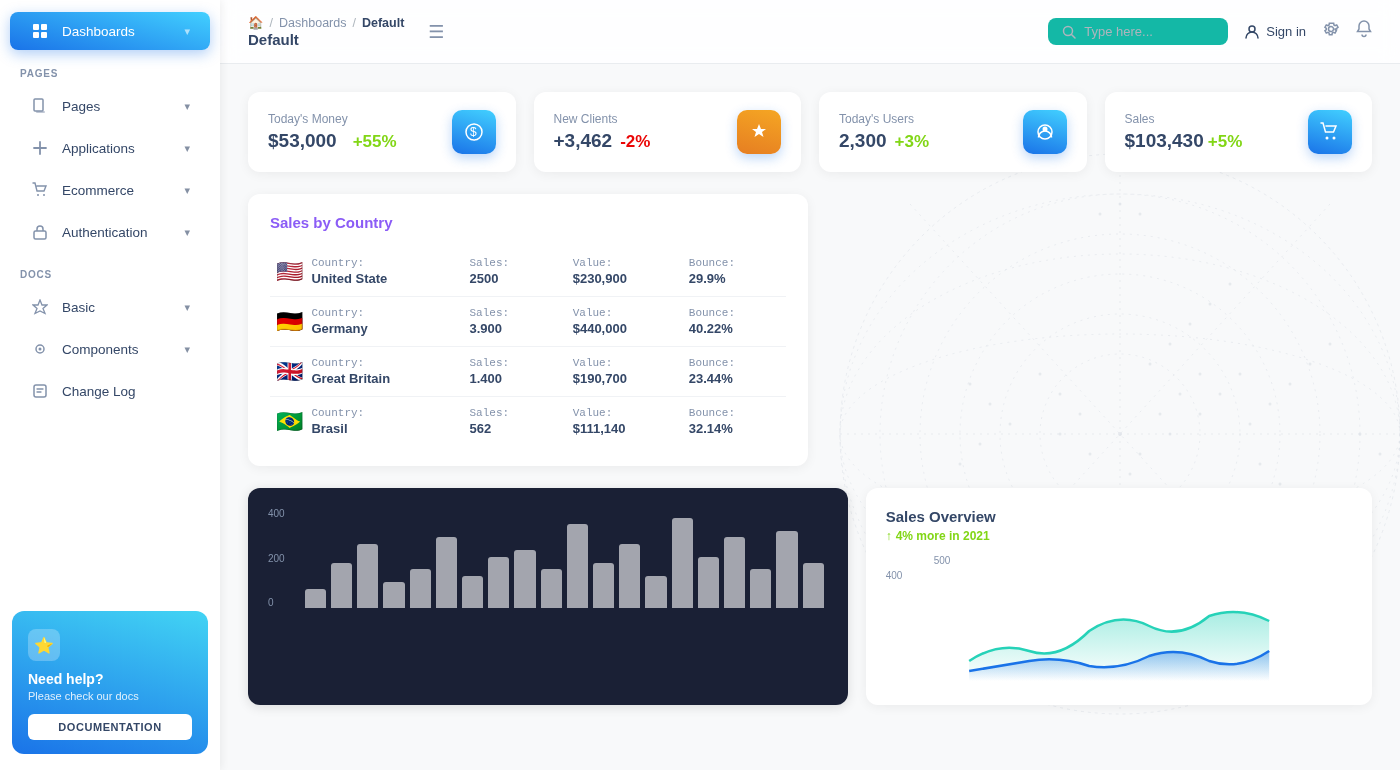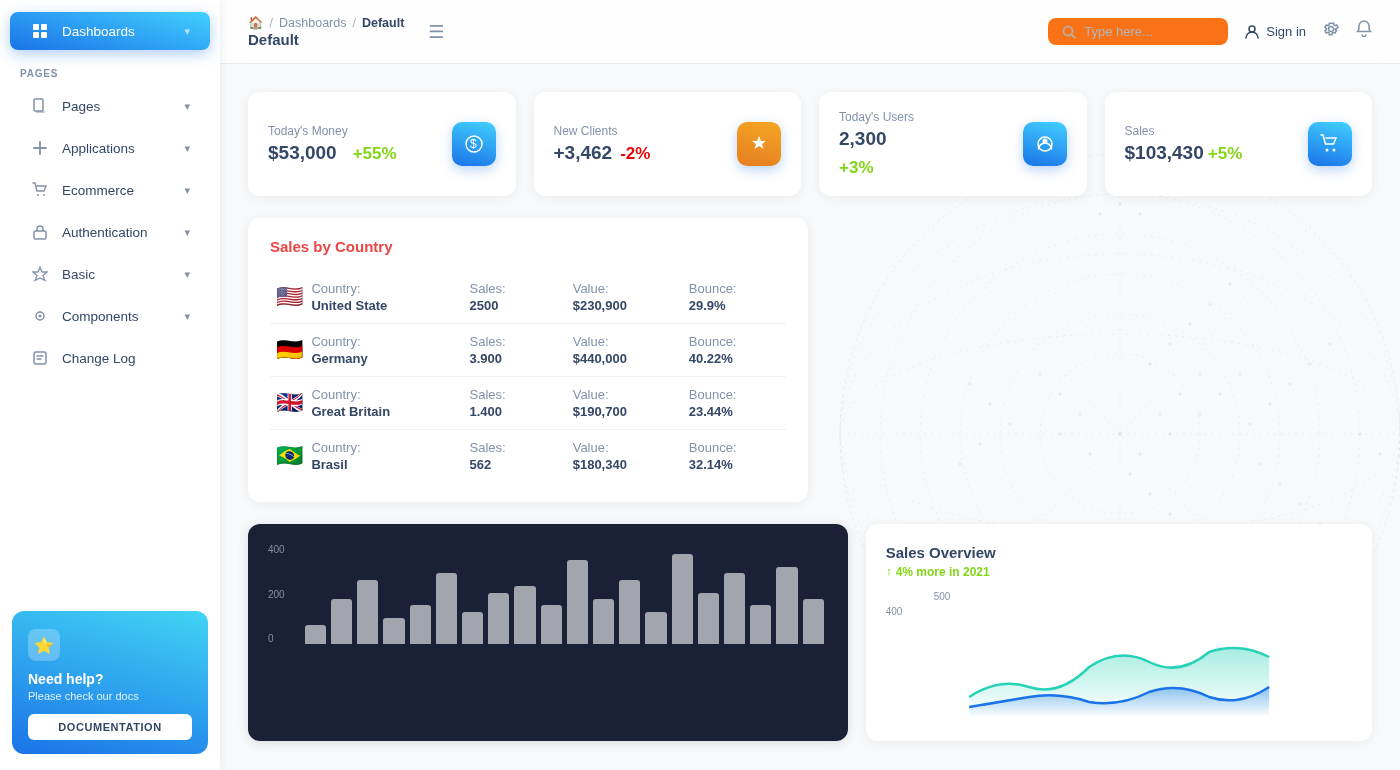--- a/index.html
+++ b/index.html
@@ -82,21 +82,21 @@
     }
     .breadcrumb { display: flex; align-items: center; gap: 6px; font-size: 12.5px; color: #8392ab; }
     .breadcrumb .sep { color: #adb5bd; }
     .breadcrumb .current { color: #344767; font-weight: 600; }
     .topbar-title { font-size: 15px; font-weight: 700; color: #344767; }
     .topbar-breadcrumb-group { display: flex; flex-direction: column; gap: 1px; }
     .hamburger { font-size: 18px; color: #8392ab; cursor: pointer; padding: 4px 8px; }
     .topbar-spacer { flex: 1; }
     .topbar-search {
       display: flex; align-items: center; gap: 8px;
-      background: #f97316; border-radius: 8px; padding: 6px 14px;
+      background: #14b8a6; border-radius: 8px; padding: 6px 14px;
       min-width: 180px;
     }
     .topbar-search input { border: none; background: transparent; font-size: 13px; color: #344767; outline: none; width: 130px; }
     .topbar-search input::placeholder { color: #adb5bd; }
     .topbar-actions { display: flex; align-items: center; gap: 16px; }
     .topbar-btn { display: flex; align-items: center; gap: 6px; font-size: 13px; color: #344767; cursor: pointer; }
     .topbar-icon { font-size: 17px; color: #8392ab; cursor: pointer; }
 
     
     .page-content { flex: 1; overflow-y: auto; padding: 28px 28px 20px; position: relative; }
@@ -134,31 +134,31 @@
     }
 
     
     .sales-country-section { position: relative; z-index: 2; }
     .section-card {
       background: #fff; border-radius: 12px;
       box-shadow: 0 2px 12px rgba(0,0,0,0.06);
       padding: 20px 22px;
       max-width: 560px;
     }
-    .section-title { font-size: 15px; font-weight: 700; color: #ef4444; margin-bottom: 16px; }
+    .section-title { font-size: 15px; font-weight: 700; color: #8b5cf6; margin-bottom: 16px; }
 
     .country-table { width: 100%; border-collapse: collapse; }
     .country-row { border-bottom: 1px solid #f0f2f5; }
     .country-row:last-child { border-bottom: none; }
     .country-row td { padding: 10px 6px; vertical-align: top; }
     .col-country { min-width: 150px; }
     .col-sales { min-width: 80px; }
     .col-value { min-width: 90px; }
     .col-bounce { min-width: 80px; }
-    .cell-label { font-size: 13px; color: #8392ab; font-weight: 500; margin-bottom: 2px; }
+    .cell-label { font-size: 11px; color: #8392ab; font-weight: 500; margin-bottom: 2px; font-family: Liberation Mono, monospace; }
     .cell-value { font-size: 13px; font-weight: 600; color: #344767; }
     .flag { font-size: 22px; margin-right: 8px; vertical-align: middle; }
     .country-name-cell { display: flex; align-items: center; }
 
     
     .bottom-row { display: flex; gap: 18px; margin-top: 22px; position: relative; z-index: 2; }
     .chart-card {
       background: #1a2035; border-radius: 12px; padding: 20px;
       flex: 1.2; min-height: 150px;
       box-shadow: 0 2px 12px rgba(0,0,0,0.12);
@@ -235,20 +235,21 @@
     <div class="sidebar-icon">
       <svg width="16" height="16" viewBox="0 0 16 16" fill="none">
           <rect x="2" y="7" width="12" height="8" rx="1.5" stroke="#8392ab" stroke-width="1.5"></rect>
           <path d="M5 7V5a3 3 0 016 0v2" stroke="#8392ab" stroke-width="1.5"></path>
         </svg>
     </div>
     <span>Authentication</span>
     <span class="chevron">▾</span>
   </div>
 
+  <div class="sidebar-section-label">DOCS</div>
 
   <div class="sidebar-item">
     <div class="sidebar-icon">
       <svg width="16" height="16" viewBox="0 0 16 16" fill="none">
           <path d="M8 1L10 6h5L11 9.5l2 5L8 12l-5 2.5 2-5L1 6h5z" stroke="#8392ab" stroke-width="1.3" fill="none"></path>
         </svg>
     </div>
     <span>Basic</span>
     <span class="chevron">▾</span>
   </div>
@@ -436,21 +437,21 @@
         <div class="stat-icon-box" style="background:linear-gradient(195deg,#f5a623 0%,#e67e22 100%);">
           <svg width="22" height="22" viewBox="0 0 22 22" fill="white">
               <path d="M11 3l2 5h5l-4 3 1.5 5L11 13l-4.5 3L8 11 4 8h5z" fill="white"></path>
             </svg>
         </div>
       </div>
 
       <div class="stat-card">
         <div class="stat-card-info">
           <div class="stat-label">Today's Users</div>
-          <div style="display:flex;align-items:baseline;gap:8px;flex-direction:column;">
+          <div style="display:flex;align-items:baseline;gap:8px;">
             <div class="stat-value">2,300</div>
             <div class="stat-change positive">+3%</div>
           </div>
         </div>
         <div class="stat-icon-box" style="background:linear-gradient(195deg,#42d0ff 0%,#1a73e8 100%);">
           <svg width="22" height="22" viewBox="0 0 22 22" fill="white">
               <circle cx="11" cy="11" r="7" fill="none" stroke="white" stroke-width="1.5"></circle>
               <path d="M4.5 16.5c0-3.6 2.9-6.5 6.5-6.5s6.5 2.9 6.5 6.5" fill="none" stroke="white" stroke-width="1.5"></path>
               <circle cx="11" cy="8" r="2.5" fill="white"></circle>
             </svg>
@@ -558,21 +559,21 @@
           <div class="cell-value">Brasil</div>
         </div>
       </div>
     </td>
     <td class="col-sales">
       <div class="cell-label">Sales:</div>
       <div class="cell-value">562</div>
     </td>
     <td class="col-value">
       <div class="cell-label">Value:</div>
-      <div class="cell-value">$180,340</div>
+      <div class="cell-value">$111,140</div>
     </td>
     <td class="col-bounce">
       <div class="cell-label">Bounce:</div>
       <div class="cell-value">32.14%</div>
     </td>
   </tr>
             </tbody>
         </table>
       </div>
     </div>

